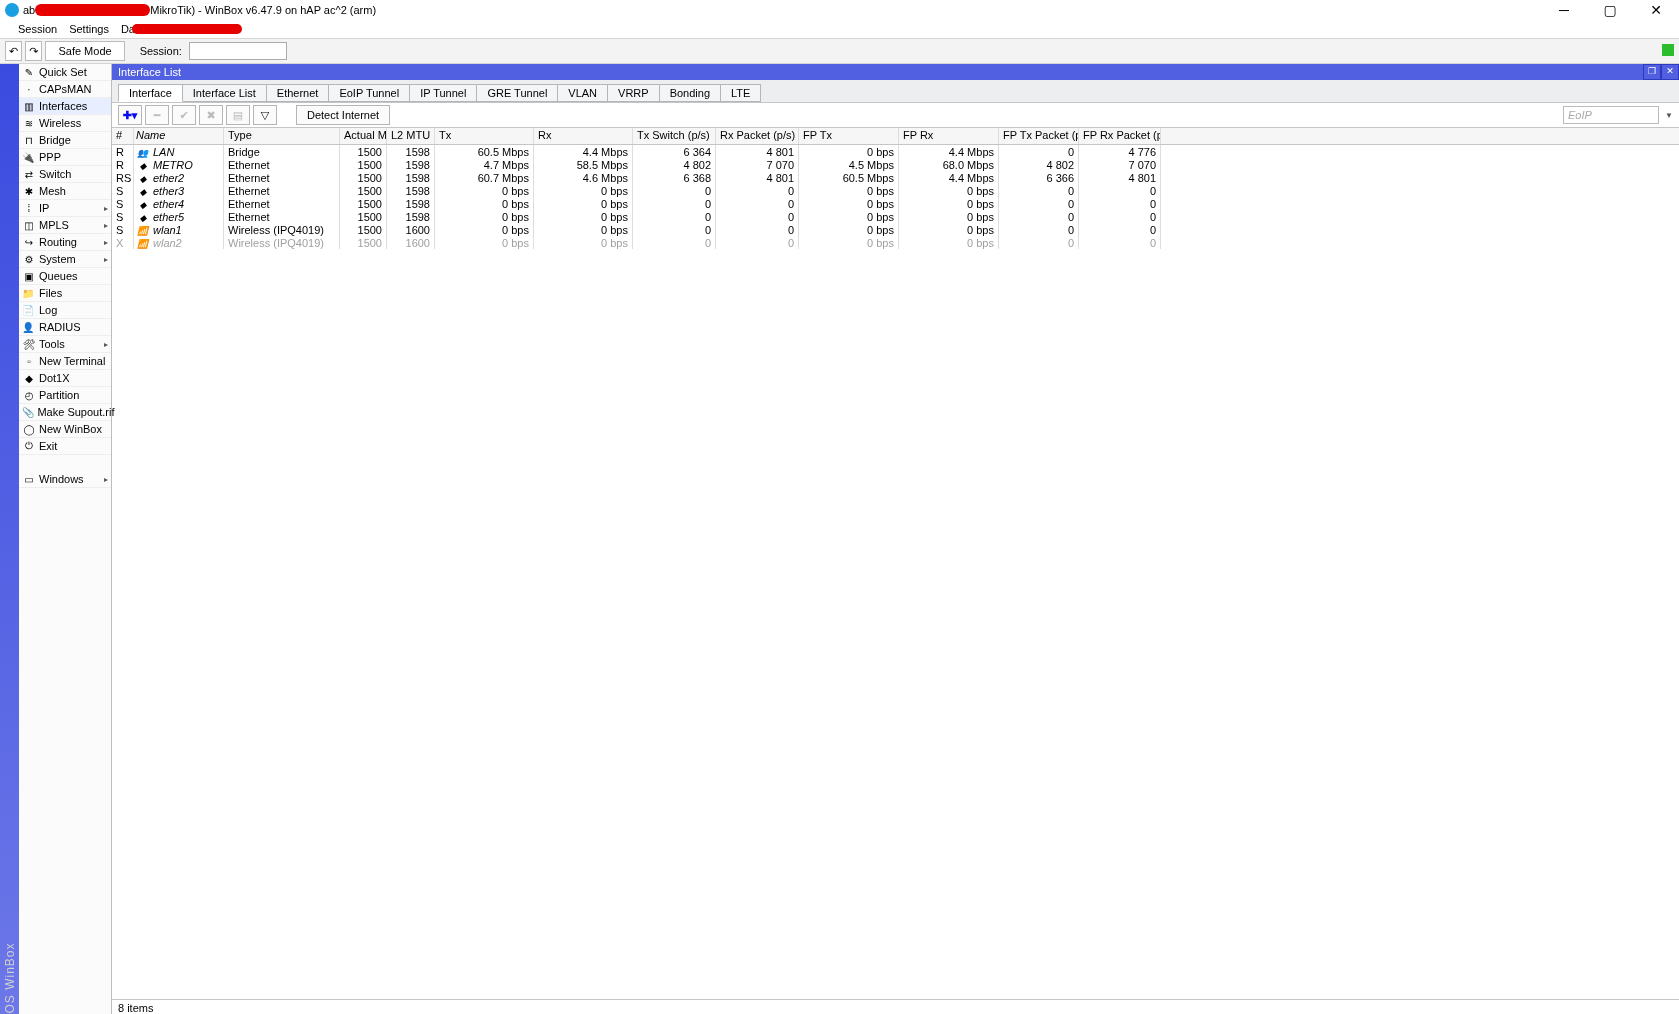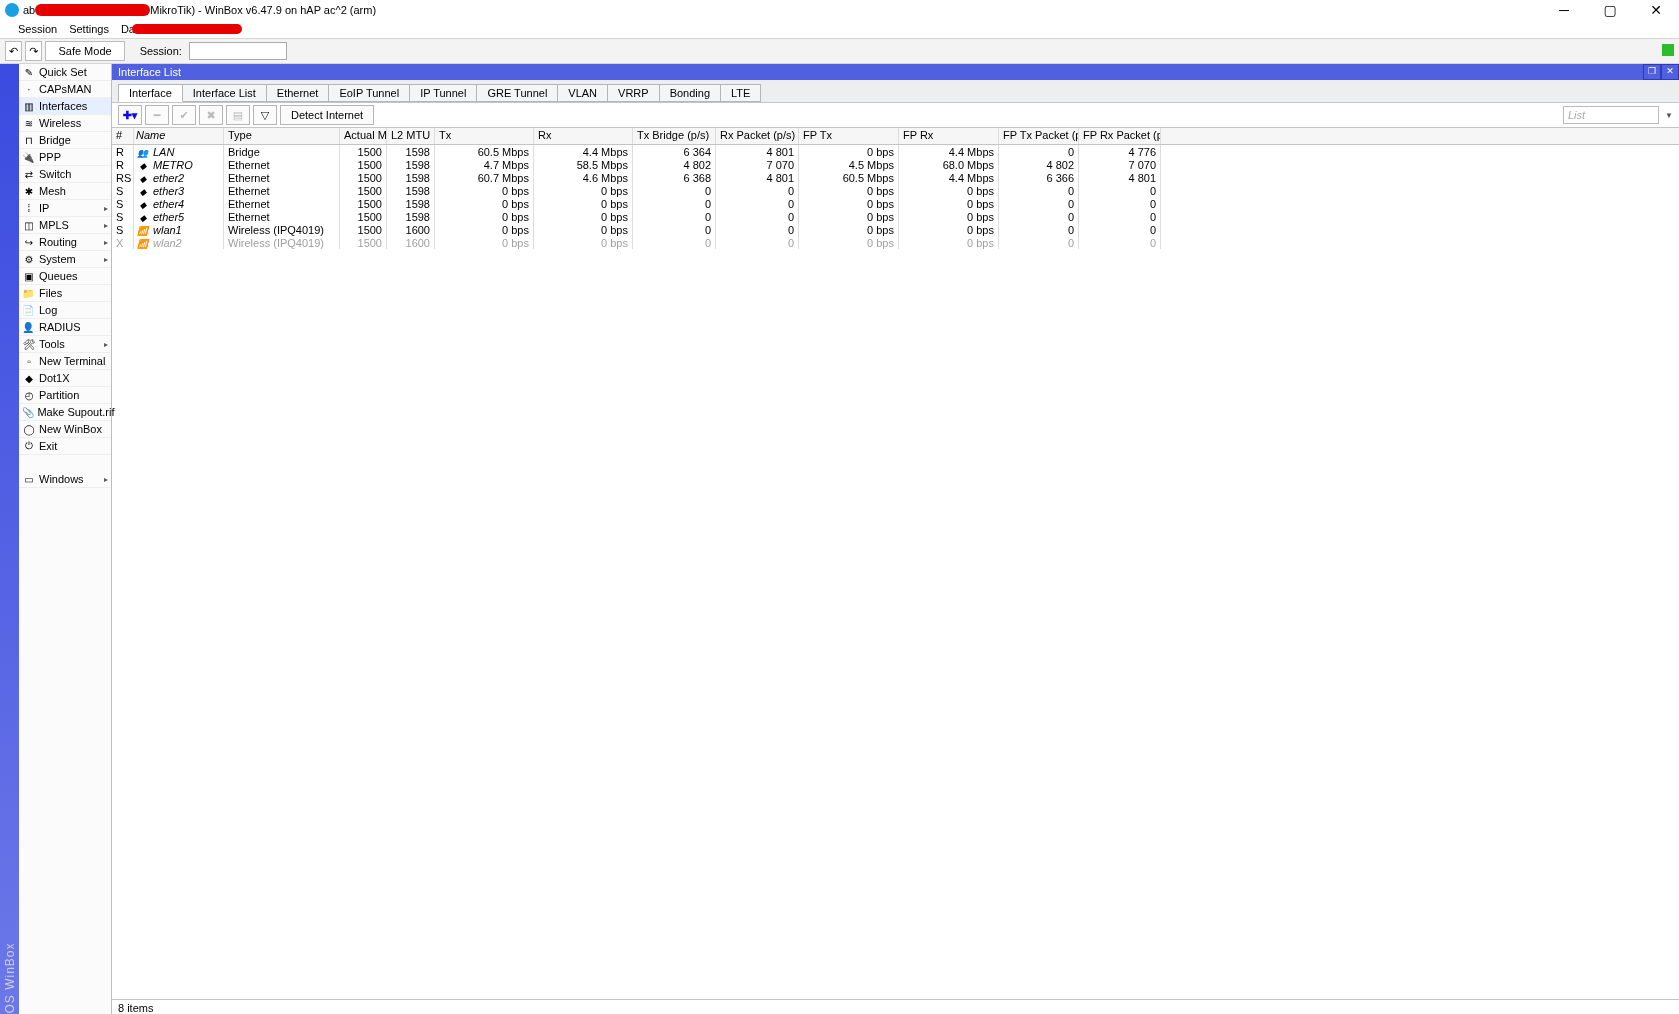--- a/index.html
+++ b/index.html
@@ -57,21 +57,21 @@
   .tab { padding:2px 10px; border:1px solid #b5b5b5; margin-right:-1px;
     background:#f4f5f6; font-size:11px;margin-top:38px; }
   .tab.sel { background:#fff; border-bottom:1px solid #fff; position:relative;
     z-index:1; }
   
   .ibar { height:24px; display:flex; align-items:center; padding-left:6px;
     border-bottom:1px solid #c5c5c5; background:#fff; gap:3px; }
   .ibtn { height:18px; width:22px; border:1px solid #b5b5b5; background:#fbfbfb;
     display:flex; align-items:center; justify-content:center; font-size:11px; }
   .ibtn.dis { color:#bbb; }
-  .ibtn.wide { width:auto; padding:0 10px; }
+  .ibtn.wide { width:auto; padding:0 10px;margin-left:16px; }
   .find { margin-left:auto; margin-right:20px; height:16px; width:90px;
     border:1px solid #bbb; color:#aaa; font-style:italic; padding-left:4px;
     display:flex; align-items:center; }
   
   .theadrow { display:flex; height:16px; background:#f6f6f6;
     border-bottom:1px solid #c5c5c5; }
   .theadrow div, .trow div { border-right:1px solid #ddd; box-sizing:border-box;
     padding:1px 4px; overflow:hidden; white-space:nowrap; }
   .theadrow div { font-size:11px; }
   .trow { display:flex; height:13px; }
@@ -255,33 +255,33 @@
       </div>
 
     <div class="ibar">
       <div class="ibtn" style="color:#0a0aee;font-weight:bold">✚▾</div>
       <div class="ibtn dis">━</div>
       <div class="ibtn dis">✔</div>
       <div class="ibtn dis">✖</div>
       <div class="ibtn dis">▤</div>
       <div class="ibtn">▽</div>
       <div class="ibtn wide">Detect Internet</div>
-      <div class="find">List</div>
+      <div class="find">EoIP</div>
       <div style="position:absolute;right:6px;font-size:8px;color:#555">▼</div>
     </div>
 
     <div class="theadrow">
       <div class="c-flag">#</div>
       <div class="c-name">Name</div>
       <div class="c-type">Type</div>
       <div class="c-amtu num">Actual MTU</div>
       <div class="c-l2 num">L2 MTU</div>
       <div class="c-tx">Tx</div>
       <div class="c-rx">Rx</div>
-      <div class="c-txp">Tx Bridge (p/s)</div>
+      <div class="c-txp">Tx Switch (p/s)</div>
       <div class="c-rxp">Rx Packet (p/s)</div>
       <div class="c-fptx">FP Tx</div>
       <div class="c-fprx">FP Rx</div>
       <div class="c-fptxp">FP Tx Packet (p/s)</div>
       <div class="c-fprxp">FP Rx Packet (p/s)</div>
       <div class="c-rest"></div>
     </div>
     <div id="tbody" style="flex:1;overflow:auto">
         <div class="trow">
           <div class="c-flag">R</div>

